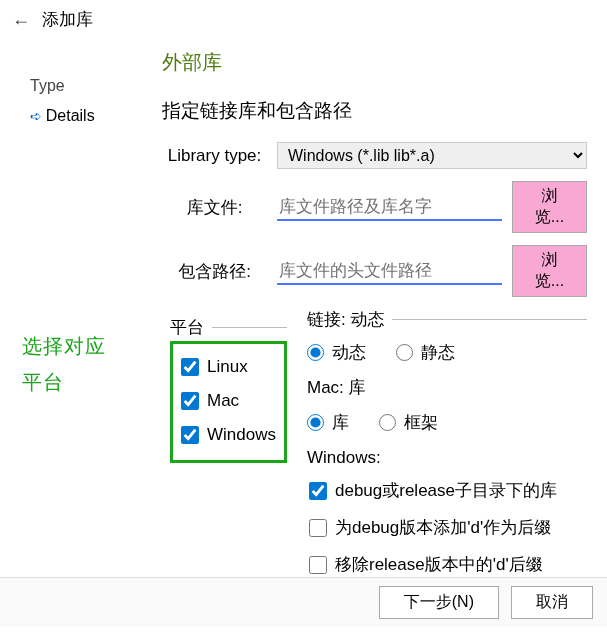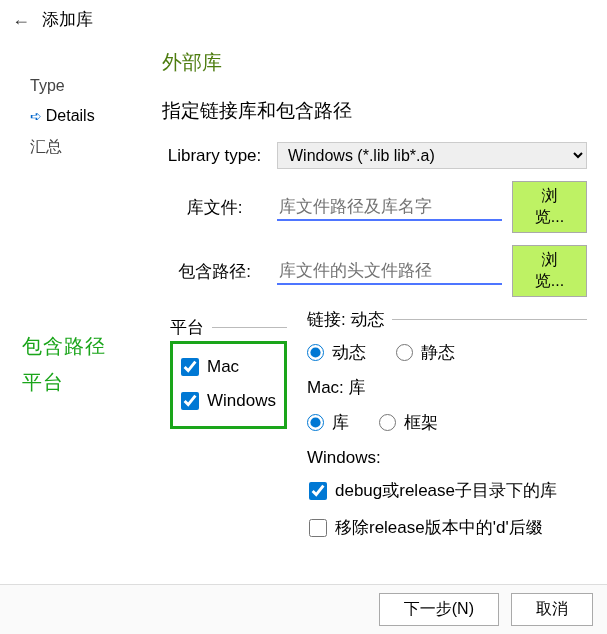--- a/index.html
+++ b/index.html
@@ -84,21 +84,21 @@
       border-bottom: 2px solid #4e75ff;
       padding: 3px 2px;
       font-size: 17px;
       color: #737373;
       font-family: inherit;
       outline: none;
     }
     .browse-btn {
       padding: 4px 18px;
       font-size: 16px;
-      background: #bef264;
+      background: #f9a8d4;
       border: 1px solid #aaa;
       cursor: pointer;
     }
     .fieldset-row {
       display: flex;
       gap: 12px;
       margin-top: 6px;
       position: relative;
     }
     .platform-group {
@@ -183,21 +183,21 @@
       top: -16px;
       background: #fff;
       padding-right: 8px;
       display: inline-block;
     }
     .fieldset-inner {
       margin-top: -14px;
     }
     .footer {
       position: absolute;
-      bottom: 0;
+      bottom: 7px;
       left: 0;
       right: 0;
       border-top: 1px solid #ddd;
       padding: 8px 14px;
       display: flex;
       justify-content: flex-end;
       gap: 12px;
       background: #fafafa;
     }
     .footer-btn {
@@ -213,21 +213,20 @@
 
 <div class="header">
   <span class="back-arrow">←</span>
   <span class="title">添加库</span>
 </div>
 
 <div class="content">
   <div class="sidebar">
     <div class="sidebar-item"><span>Type</span></div>
     <div class="sidebar-item active"><span class="arrow-right">➪</span><span>Details</span></div>
-    <div class="sidebar-item"><span>汇总</span></div>
   </div>
 
   <div class="main">
     <div class="section-title">外部库</div>
     <div class="subtitle">指定链接库和包含路径</div>
 
     <div class="row">
       <span class="label">Library type:</span>
       <select class="lib-type">
         <option>Windows (*.lib lib*.a)</option>
@@ -247,20 +246,24 @@
     </div>
 
     <div class="fieldset-row">
       <div class="platform-group">
         <div class="fieldset">
           <span class="legend group-label">平台</span>
           <div class="fieldset-inner">
             <div class="platform-box">
               <div class="cb-row">
                   <input type="checkbox" checked="" style="">
+                  <label>Linux</label>
+                </div>
+              <div class="cb-row">
+                  <input type="checkbox" checked="" style="">
                   <label>Mac</label>
                 </div>
               <div class="cb-row">
                   <input type="checkbox" checked="" style="">
                   <label>Windows</label>
                 </div>
             </div>
           </div>
         </div>
       </div>
@@ -296,32 +299,36 @@
 
             <div class="sub-group">
               <div class="sub-group-title">Windows:</div>
               <div class="cb-list">
                 <div class="cb-row">
                     <input type="checkbox" checked="" style="">
                     <label>debug或release子目录下的库</label>
                   </div>
                 <div class="cb-row">
                     <input type="checkbox" style="">
+                    <label>为debug版本添加'd'作为后缀</label>
+                  </div>
+                <div class="cb-row">
+                    <input type="checkbox" style="">
                     <label>移除release版本中的'd'后缀</label>
                   </div>
               </div>
             </div>
           </div>
         </div>
       </div>
     </div>
   </div>
 </div>
 
 <div class="annotation">
-  <div>包含路径</div>
+  <div>选择对应</div>
   <div>平台</div>
 </div>
 
 <div class="footer">
   <button class="footer-btn">下一步(N)</button>
   <button class="footer-btn">取消</button>
 </div>
 
 </body></html>

